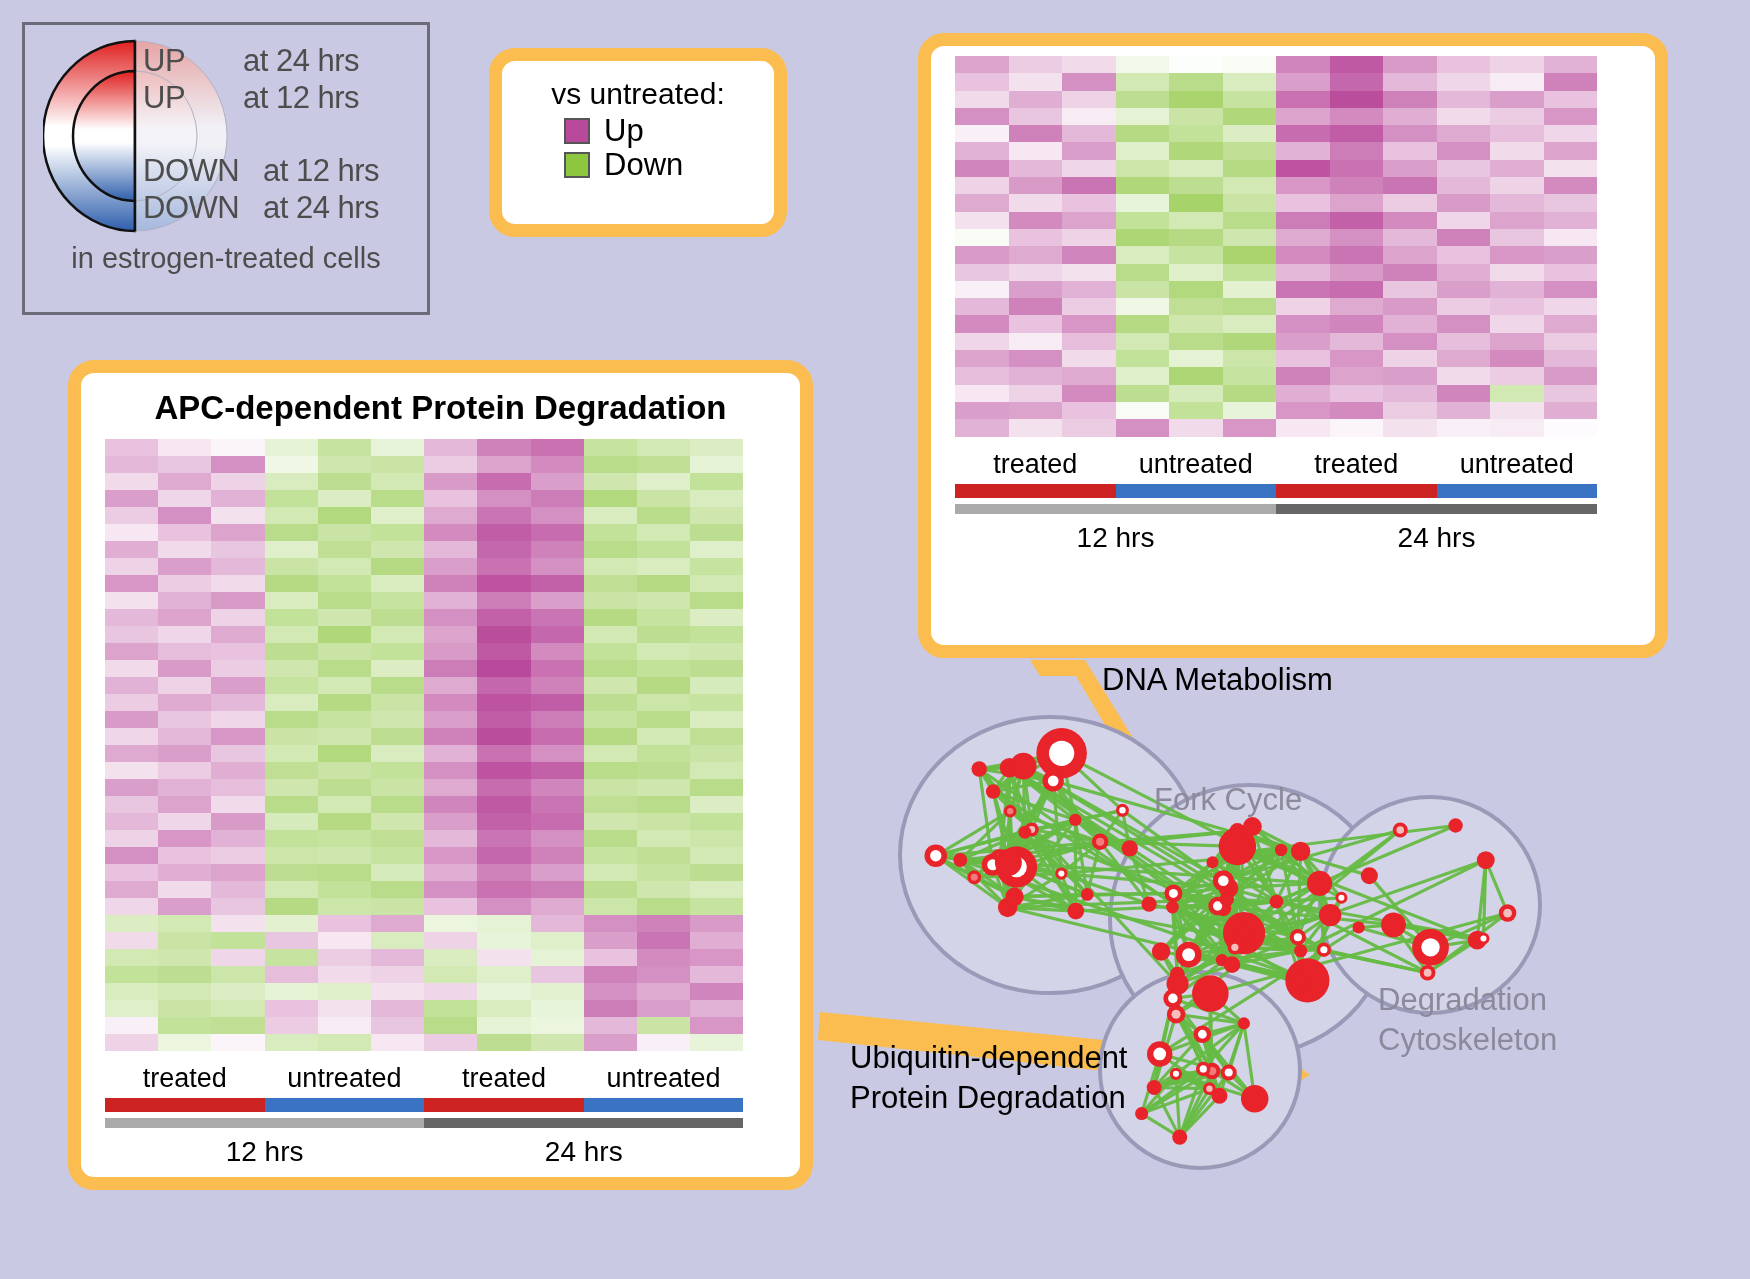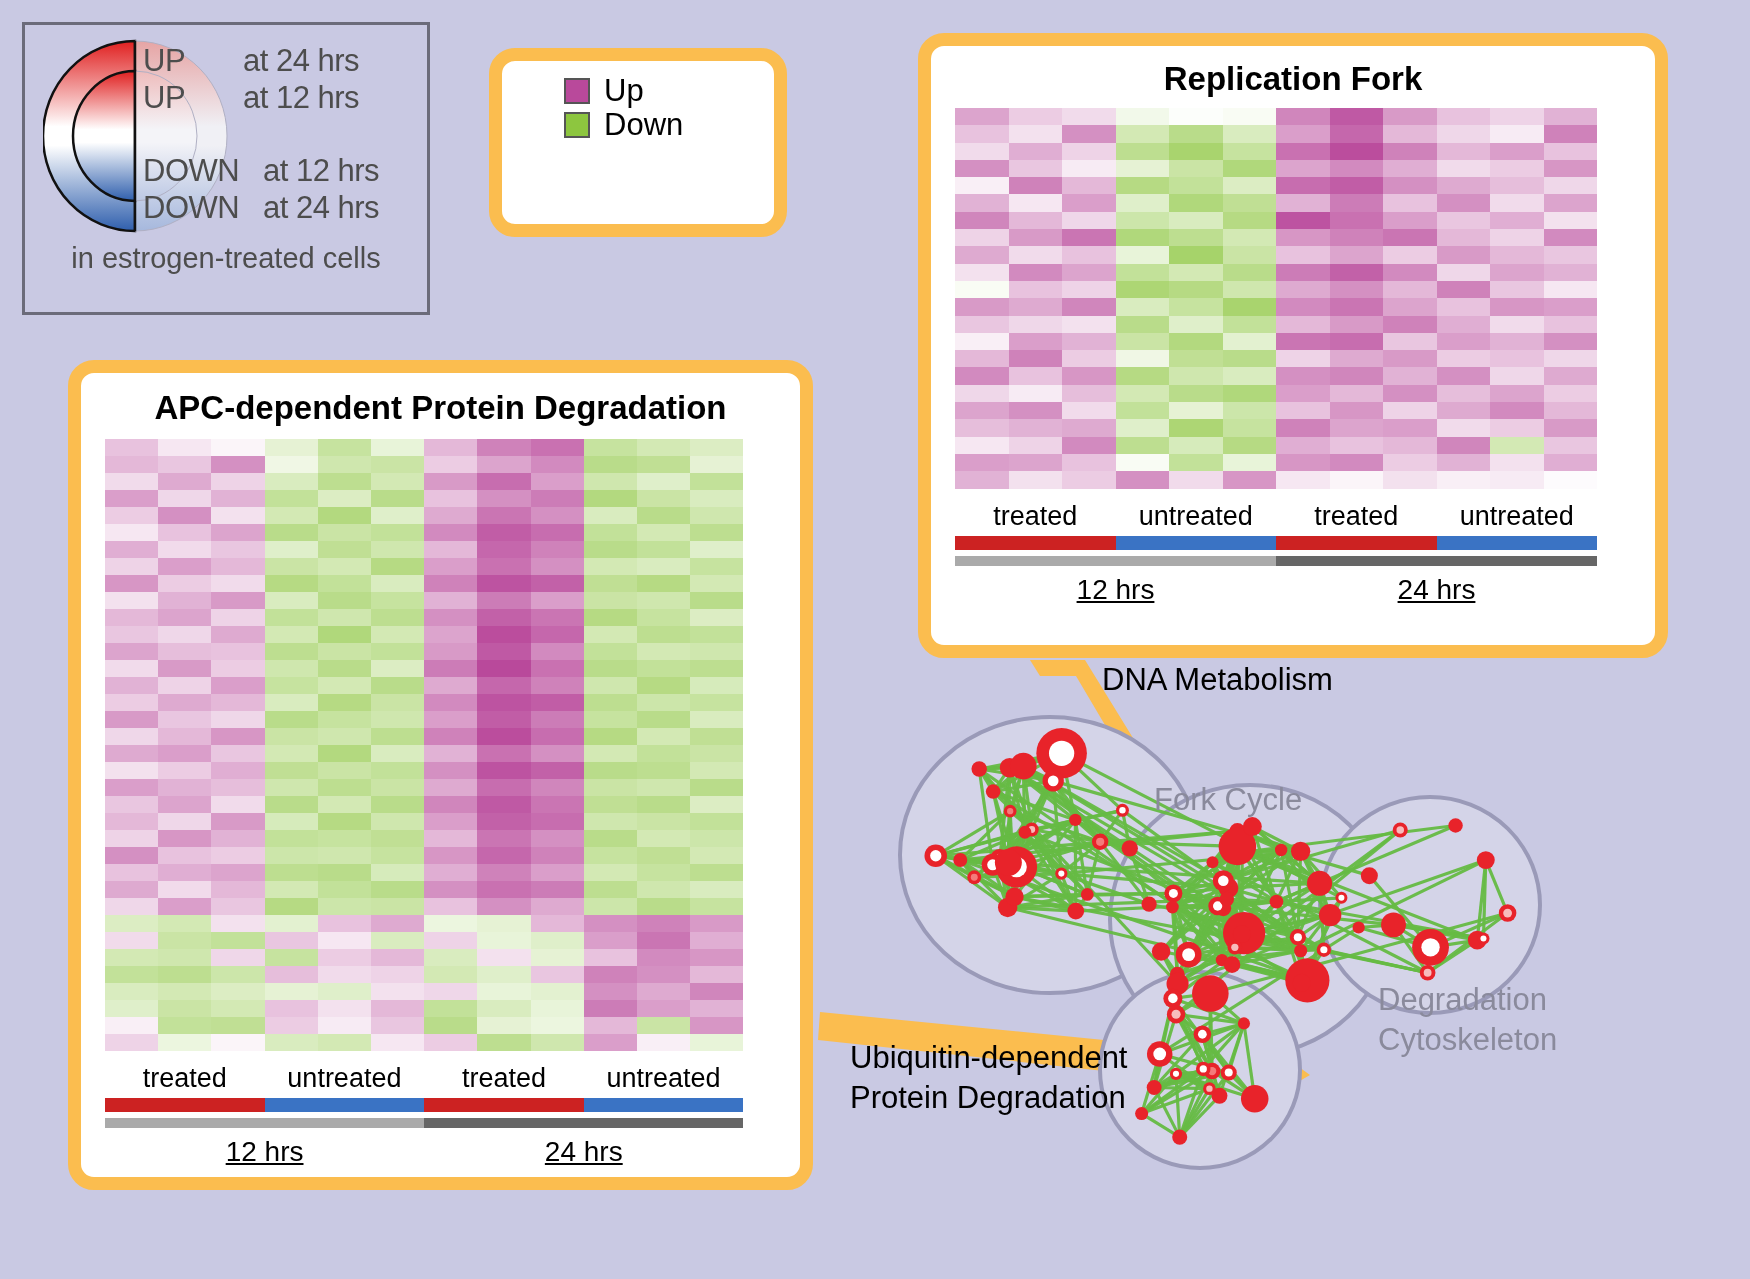--- a/index.html
+++ b/index.html
@@ -52,21 +52,21 @@
   #apc-panel .hm-title{font-size:33px;margin-top:16px;}
 
   .hm-grid{display:grid;}
   .hm-cell{width:100%;height:100%;}
 
   
   .grp-row{display:flex;}
   .grp-lab{font-size:27px;color:#000;text-align:center;}
   .bar-row{display:flex;}
   .bar{height:14px;}
-  .time-row{display:flex;text-decoration:underline;}
+  .time-row{display:flex;}
   .time-lab{font-size:28px;color:#000;text-align:center;}
 
   
   #network{left:870px;top:640px;width:880px;height:639px;}
 
   
   .arrow-svg{position:absolute;left:0;top:0;}
   .net-label{position:absolute;white-space:nowrap;}
 </style>
 </head>
@@ -119,33 +119,33 @@
   <span class="ck-label" style="left:118px;top:165px;">DOWN</span>
   <span class="ck-label" style="left:238px;top:165px;">at 24 hrs</span>
 
   <div class="ck-bottom">
     <div>in estrogen-treated cells</div>
   </div>
 </div>
 
 <div class="panel" id="legendpanel">
   <div class="lg-title">
+    <div>vs untreated:</div>
   </div>
   <div class="lg-row">
     <span class="lg-sw" id="sw-up" style="background: rgb(185, 73, 155);"></span>
     <span class="lg-txt">Up</span>
   </div>
   <div class="lg-row">
     <span class="lg-sw" id="sw-down" style="background: rgb(141, 198, 63);"></span>
     <span class="lg-txt">Down</span>
   </div>
 </div>
 
 <div class="panel" id="fork-panel">
-  <div class="hm-title">Replication Fork</div>
   <div id="fork-body" style="position:relative;margin:10px 24px 0 24px;">
       <div class="hm-grid" style="grid-template-columns: repeat(12, 53.5px); grid-auto-rows: 17.3px; width: 642px;">
         <div class="hm-cell" style="background: rgb(220, 164, 205);"></div>
         <div class="hm-cell" style="background: rgb(236, 204, 227);"></div>
         <div class="hm-cell" style="background: rgb(241, 219, 235);"></div>
         <div class="hm-cell" style="background: rgb(242, 249, 234);"></div>
         <div class="hm-cell" style="background: rgb(252, 254, 251);"></div>
         <div class="hm-cell" style="background: rgb(249, 252, 244);"></div>
         <div class="hm-cell" style="background: rgb(208, 134, 188);"></div>
         <div class="hm-cell" style="background: rgb(191, 89, 164);"></div>

